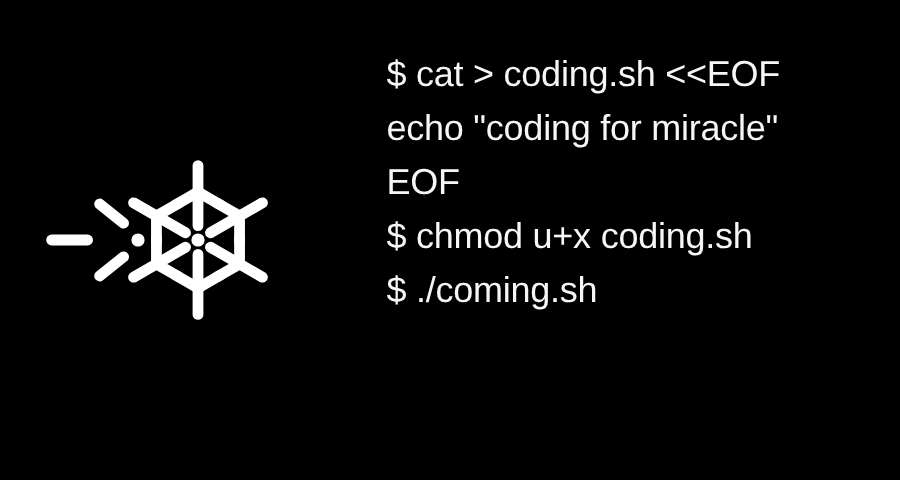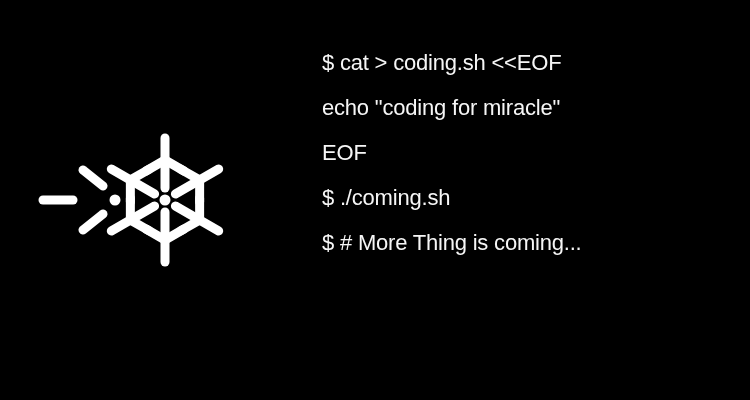--- a/index.html
+++ b/index.html
@@ -47,21 +47,21 @@
     position: absolute;
     left: 322px;
     top: 40px;
     width: 400px;
     height: 320px;
   }
   .term-line {
     display: block;
     color: #f6f6f6;
     font-family: "Liberation Sans", sans-serif;
-    font-size: 22px;
+    font-size: 30px;
     line-height: 45px;
     letter-spacing: -0.2px;
     white-space: pre;
     font-weight: 400;
     -webkit-font-smoothing: antialiased;
   }
 </style>
 </head>
 <body>
 
@@ -120,17 +120,17 @@
         </g>
 
       </g>
     </svg>
   </div>
 
   <div id="terminal">
     <span class="term-line">$ cat &gt; coding.sh &lt;&lt;EOF</span>
     <span class="term-line">echo "coding for miracle"</span>
     <span class="term-line">EOF</span>
+    <span class="term-line">$ chmod u+x coding.sh</span>
     <span class="term-line">$ ./coming.sh</span>
-    <span class="term-line">$ # More Thing is coming...</span>
   </div>
 
 </div>
 
 </body></html>

